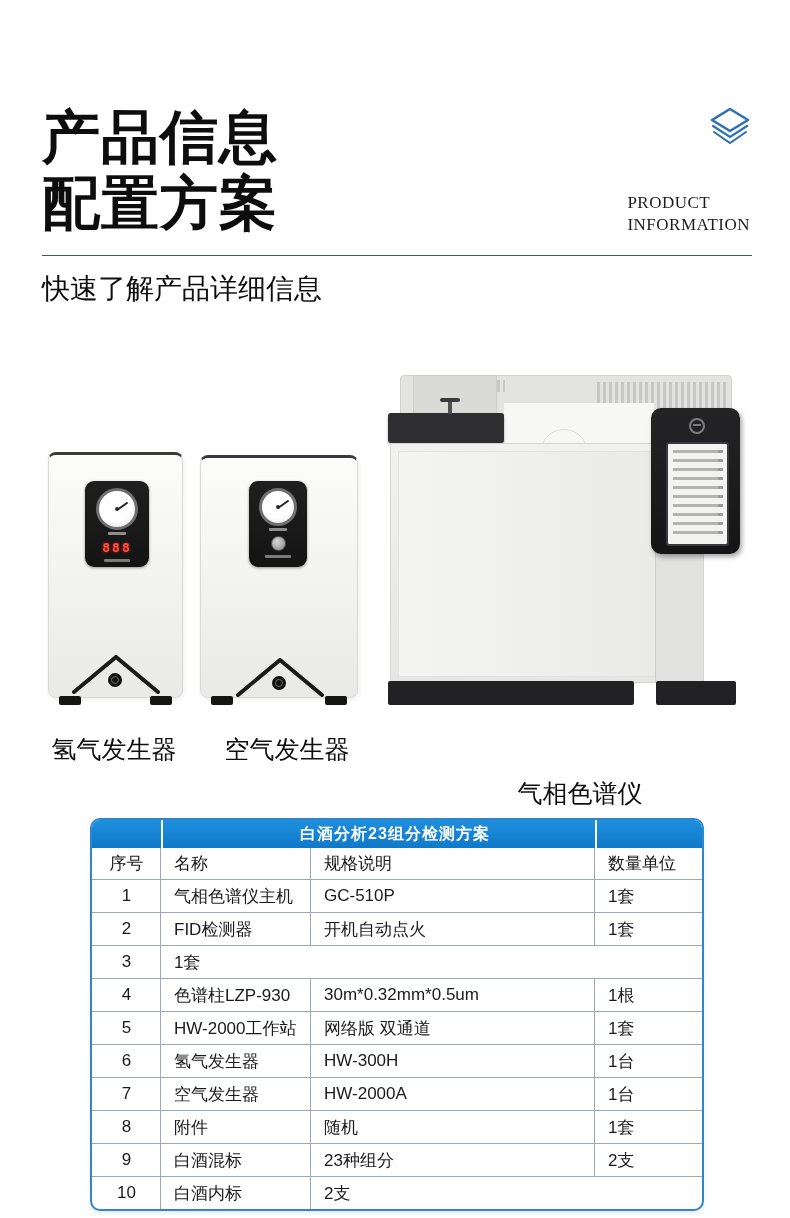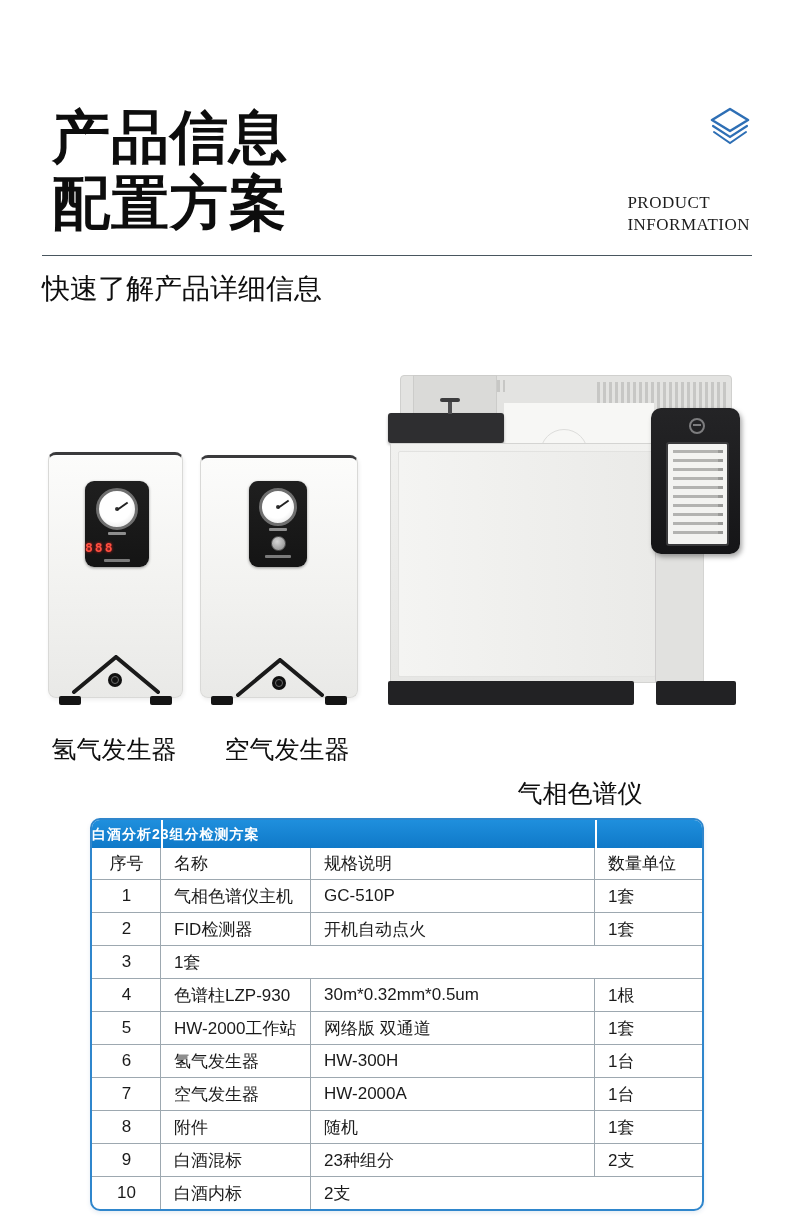--- a/index.html
+++ b/index.html
@@ -1,21 +1,21 @@
 <!DOCTYPE html>
 <html><head>
 <meta charset="utf-8">
 <style>
   html,body{margin:0;padding:0;background:#ffffff;}
   #stage{position:relative;width:790px;height:1218px;background:#fff;overflow:hidden;
          font-family:"Liberation Sans","DejaVu Sans",sans-serif;color:#1a1a1a;}
   .abs{position:absolute;}
 
   
-  .big-title{left:52px;top:104px;font-size:58px;line-height:66px;font-weight:900;
+  .big-title{left:42px;top:104px;font-size:58px;line-height:66px;font-weight:900;
              color:#0d0d0d;letter-spacing:1px;white-space:pre-line;}
   .en-block{right:40px;top:192px;
             font-family:"Liberation Serif","DejaVu Serif",serif;
             font-size:17px;line-height:22px;color:#1c1c1c;letter-spacing:.5px;}
   .divider{left:42px;top:255px;width:710px;height:1px;background:#49565f;}
   .tagline{left:42px;top:270px;font-family:"Liberation Serif","DejaVu Serif",serif;
            font-size:28px;color:#0e0e0e;}
   .layers-icon{left:708px;top:106px;}
 
   
@@ -31,21 +31,21 @@
   .gauge{position:relative;margin:7px auto 2px;border-radius:50%;
          background:radial-gradient(circle at 45% 40%,#ffffff 55%,#d8d8d8);
          border:3px solid #6f6f6f;}
   .g40{width:36px;height:36px;}
   .g36{width:32px;height:32px;}
   .gauge::after{content:"";position:absolute;left:50%;top:50%;width:13px;height:2px;
                 background:#222;transform:rotate(-35deg);transform-origin:0 50%;}
   .gauge::before{content:"";position:absolute;left:50%;top:50%;width:4px;height:4px;
                  margin:-2px 0 0 -2px;background:#333;border-radius:50%;}
   .tinytxt{width:18px;height:3px;background:#8d8d8d;margin:2px auto 0;border-radius:1px;}
-  .led{margin-top:5px;font-family:"DejaVu Sans Mono","Liberation Mono",monospace;
+  .led{margin-top:5px;text-align:center;font-family:"DejaVu Sans Mono","Liberation Mono",monospace;
        font-size:13px;font-weight:bold;letter-spacing:2px;color:#ff5040;text-shadow:0 0 3px #d22;}
   .tinytxt2{width:26px;height:3px;background:#7a7a7a;margin:4px auto 0;border-radius:1px;}
   .knob{width:13px;height:13px;border-radius:50%;margin:5px auto 0;
         background:radial-gradient(circle at 40% 35%,#d6d6d6,#858585);border:1px solid #555;}
   .chev{position:absolute;}
   .pwr{position:absolute;width:14px;height:14px;border-radius:50%;background:#101010;}
   .pwr::after{content:"";position:absolute;left:3px;top:3px;width:6px;height:6px;
               border:1px solid #6a6a6a;border-radius:50%;}
   .foot{position:absolute;width:22px;height:9px;background:#141414;border-radius:2px;bottom:-8px;}
 
@@ -84,22 +84,22 @@
 
   
   .plabel{top:733px;transform:translateX(-50%);font-size:25px;font-weight:500;color:#0f0f0f;}
 
   
   .tbl{left:90px;top:818px;width:610px;border:2px solid #2f86cc;border-radius:10px;
        background:#fff;box-shadow:0 2px 4px rgba(40,100,160,.12);overflow:hidden;}
   .tbl-title{position:relative;height:28px;background:linear-gradient(180deg,#1f8fdd,#0f79c8);}
   .tbl-title .seg-gap{position:absolute;top:0;width:2px;height:100%;background:#fff;}
   .gap1{left:69px;} .gap2{left:503px;}
-  .tbl-title-text{position:absolute;left:0;right:4px;top:0;line-height:28px;text-align:left;
-                  color:#fff;font-size:14px;font-weight:bold;letter-spacing:1px;}
+  .tbl-title-text{position:absolute;left:0;right:4px;top:0;line-height:28px;text-align:center;
+                  color:#fff;font-size:16px;font-weight:bold;letter-spacing:1px;}
   .thead,.trow{display:flex;border-top:1px solid #9da8b0;}
   .thead{height:31px;} .trow{height:32px;}
   .tbl-title + .thead{border-top:none;}
   .tcell{box-sizing:border-box;display:flex;align-items:center;font-size:17px;color:#1a1a1a;
          border-right:1px solid #9da8b0;padding-left:13px;}
   .c0{width:69px;justify-content:center;padding-left:1px;}
   .c1{width:150px;}
   .c2{width:284px;}
   .c3{width:107px;border-right:none;}
   .thead .tcell{font-weight:500;color:#161616;}

